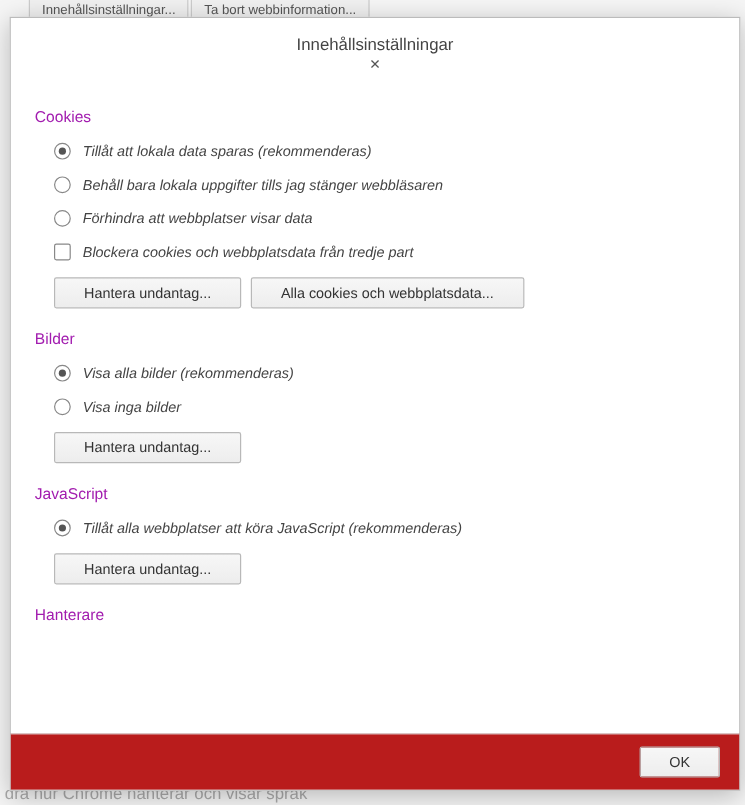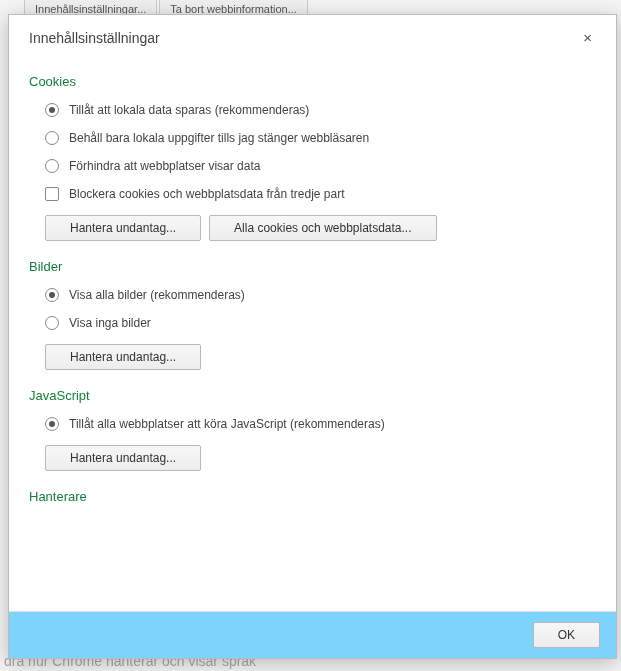--- a/index.html
+++ b/index.html
@@ -44,22 +44,23 @@
       bottom: 12px;
       background: #fff;
       border: 1px solid #bbb;
       box-shadow: 0 4px 20px rgba(0,0,0,0.25);
       display: flex;
       flex-direction: column;
     }
     .dialog-header {
       padding: 14px 20px 10px 20px;
       display: flex;
-      justify-content: space-between;
+      justify-content: center;
       align-items: center;
+      flex-direction: column;
     }
     .dialog-title {
       font-size: 14px;
       color: #444;
     }
     .close-x {
       font-size: 15px;
       color: #555;
       cursor: pointer;
       padding: 0 4px;
@@ -74,21 +75,21 @@
       position: absolute;
       top: 0; left: 0; right: 0; bottom: 0;
       overflow-y: scroll;
       padding: 0 20px 10px 20px;
     }
     .section {
       margin-top: 18px;
     }
     .section-title {
       font-size: 13px;
-      color: #15803d;
+      color: #a21caf;
       margin-bottom: 14px;
     }
     .opt-row {
       display: flex;
       align-items: center;
       margin: 0 0 14px 16px;
     }
     .radio, .checkbox {
       width: 14px;
       height: 14px;
@@ -104,20 +105,21 @@
       position: absolute;
       top: 3px; left: 3px;
       width: 6px; height: 6px;
       background: #555;
       border-radius: 50%;
     }
     .checkbox { border-radius: 2px; }
     .opt-label {
       color: #444;
       font-size: 12px;
+      font-style: italic;
     }
     .btn-row {
       display: flex;
       gap: 8px;
       margin: 4px 0 6px 16px;
     }
     .btn {
       background: linear-gradient(#f7f7f7, #ededed);
       border: 1px solid #b8b8b8;
       border-radius: 2px;
@@ -125,21 +127,21 @@
       font-size: 12px;
       color: #333;
       cursor: pointer;
       font-family: inherit;
     }
     .dialog-footer {
       border-top: 1px solid #e0e0e0;
       padding: 10px 16px;
       display: flex;
       justify-content: flex-end;
-      background: #7dd3fc;
+      background: #b91c1c;
     }
     .ok-btn {
       min-width: 56px;
     }
     
     .dialog-body::-webkit-scrollbar { width: 16px; }
     .dialog-body::-webkit-scrollbar-track { background: #f0f0f0; border-left:1px solid #e5e5e5; }
     .dialog-body::-webkit-scrollbar-thumb { background: #c8c8c8; border: 3px solid #f0f0f0; border-radius: 8px; }
     .dialog-body::-webkit-scrollbar-button { height: 14px; background:#f0f0f0; }
   </style>

